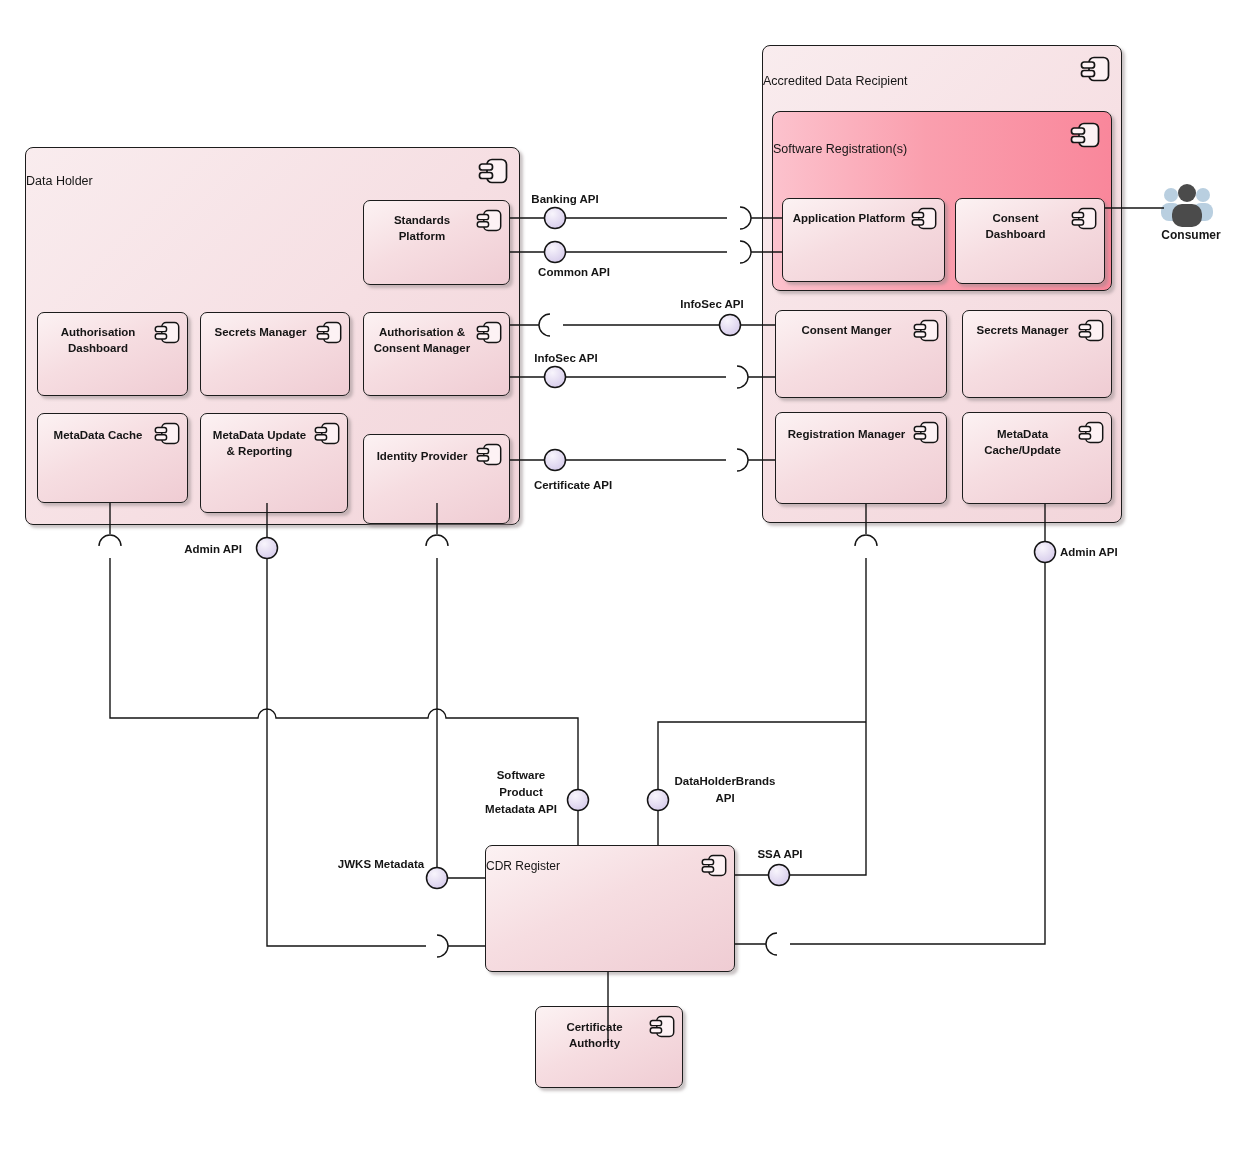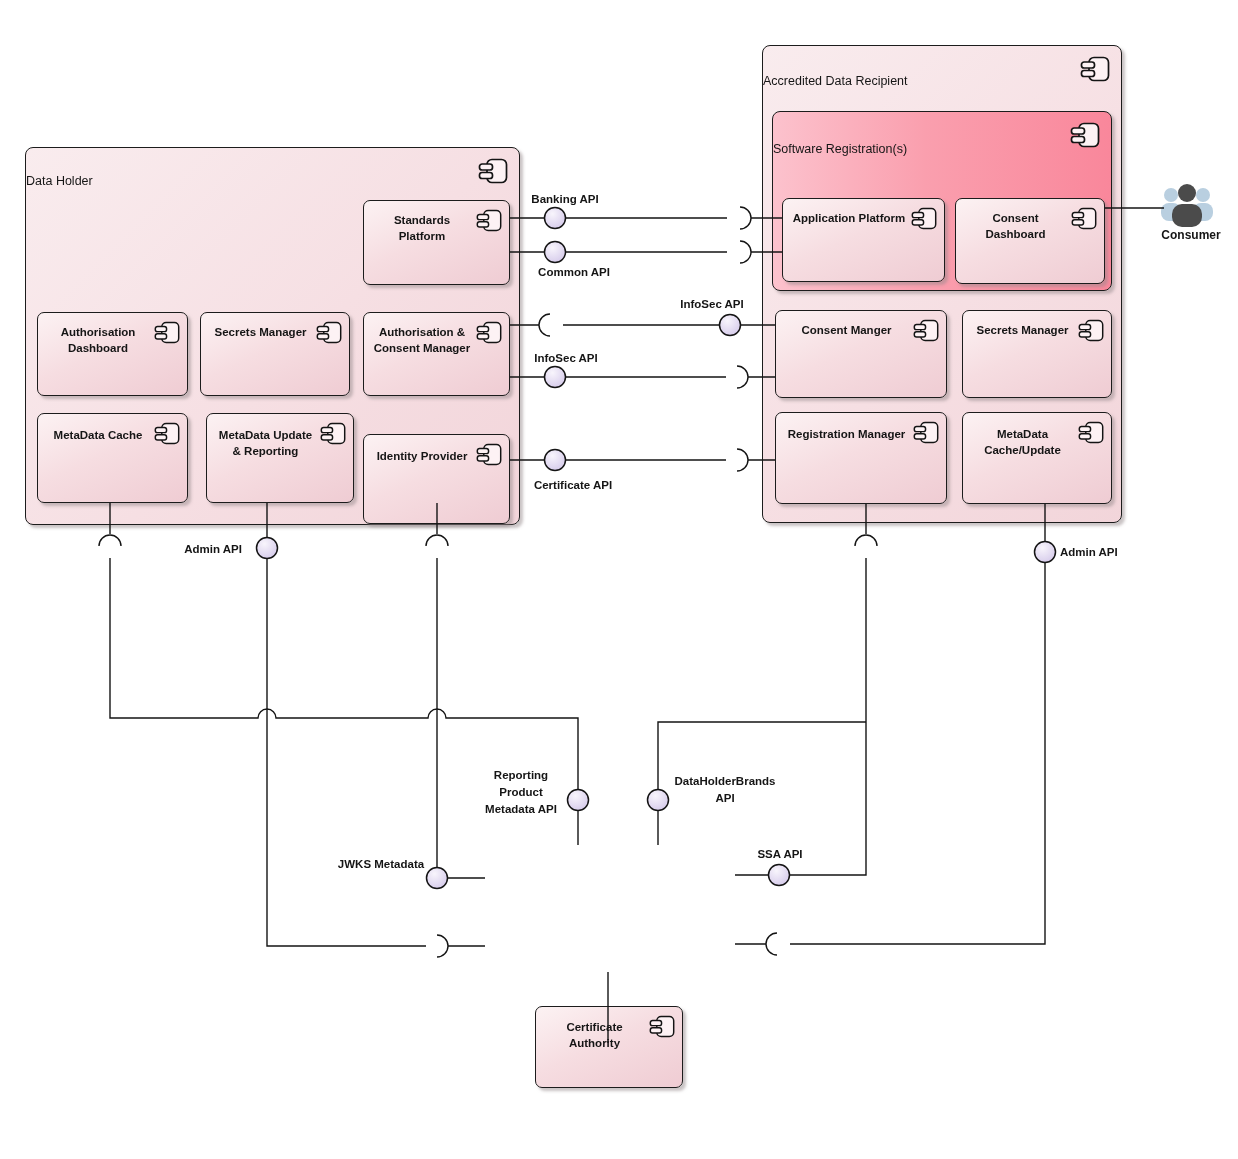--- a/index.html
+++ b/index.html
@@ -85,21 +85,21 @@
       </svg>
   </div>
 
   <div class="node inner" style="left:37px;top:413px;width:151px;height:90px">
     <div class="comp-label" style="top:13px">MetaData Cache</div>
     <svg class="comp-icon icon-sm">
         <use href="#comp-sym"></use>
       </svg>
   </div>
 
-  <div class="node inner" style="left:206px;top:413px;width:148px;height:90px">
+  <div class="node inner" style="left:200px;top:413px;width:148px;height:100px">
     <div class="comp-label" style="top:13px">MetaData Update
 &amp; Reporting</div>
     <svg class="comp-icon icon-sm">
         <use href="#comp-sym"></use>
       </svg>
   </div>
 
   <div class="node inner" style="left:363px;top:434px;width:147px;height:90px">
     <div class="comp-label" style="top:13px">Identity Provider</div>
     <svg class="comp-icon icon-sm">
@@ -158,20 +158,26 @@
   </div>
 
   <div class="node inner" style="left:962px;top:412px;width:150px;height:92px">
     <div class="comp-label" style="top:13px">MetaData
 Cache/Update</div>
     <svg class="comp-icon icon-sm">
         <use href="#comp-sym"></use>
       </svg>
   </div>
 
+  <div class="node inner" style="left:485px;top:845px;width:250px;height:127px">
+    <div class="outer-title" style="top:13px;font-size:12px">CDR Register</div>
+    <svg class="comp-icon icon-sm">
+        <use href="#comp-sym"></use>
+      </svg>
+  </div>
 
   <div class="node inner" style="left:535px;top:1006px;width:148px;height:82px">
     <div class="comp-label" style="top:12px">Certificate
 Authority</div>
     <svg class="comp-icon icon-sm">
         <use href="#comp-sym"></use>
       </svg>
   </div>
 
   <svg class="actor" style="left:1159px;top:183px;width:56px;height:44px" viewBox="0 0 56 44">
@@ -241,21 +247,21 @@
     </g>
   </svg>
 
   <div class="api-label" style="left:524px;top:191px;width:82px">Banking API</div>
   <div class="api-label" style="left:530px;top:264px;width:88px">Common API</div>
   <div class="api-label" style="left:670px;top:296px;width:84px">InfoSec API</div>
   <div class="api-label" style="left:524px;top:350px;width:84px">InfoSec API</div>
   <div class="api-label" style="left:519px;top:477px;width:108px">Certificate API</div>
   <div class="api-label" style="left:174px;top:541px;width:78px">Admin API</div>
   <div class="api-label" style="left:1060px;top:544px;width:80px;text-align:left">Admin API</div>
-  <div class="api-label" style="left:474px;top:767px;width:94px;line-height:17px">Reporting
+  <div class="api-label" style="left:474px;top:767px;width:94px;line-height:17px">Software
 Product
 Metadata API</div>
   <div class="api-label" style="left:671px;top:773px;width:108px;line-height:17px">DataHolderBrands
 API</div>
   <div class="api-label" style="left:334px;top:856px;width:94px">JWKS Metadata</div>
   <div class="api-label" style="left:744px;top:846px;width:72px">SSA API</div>
 
 </div>
 
 </body></html>

